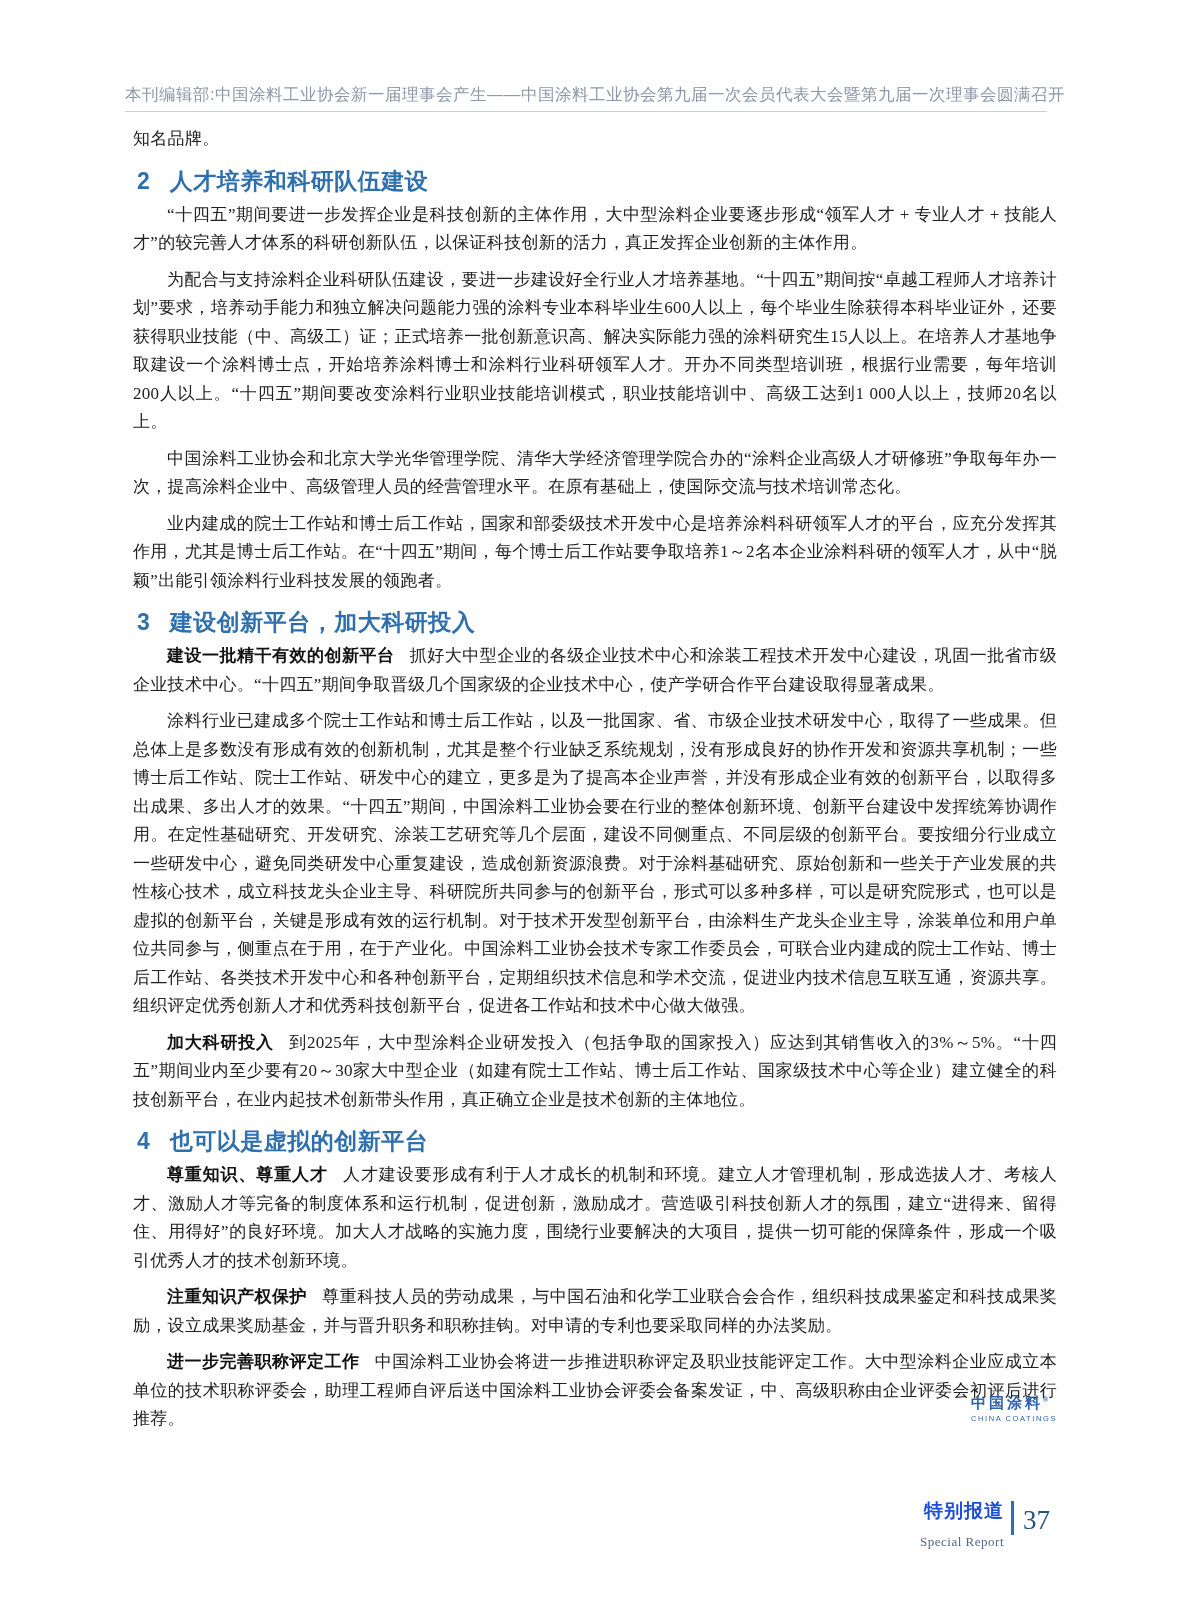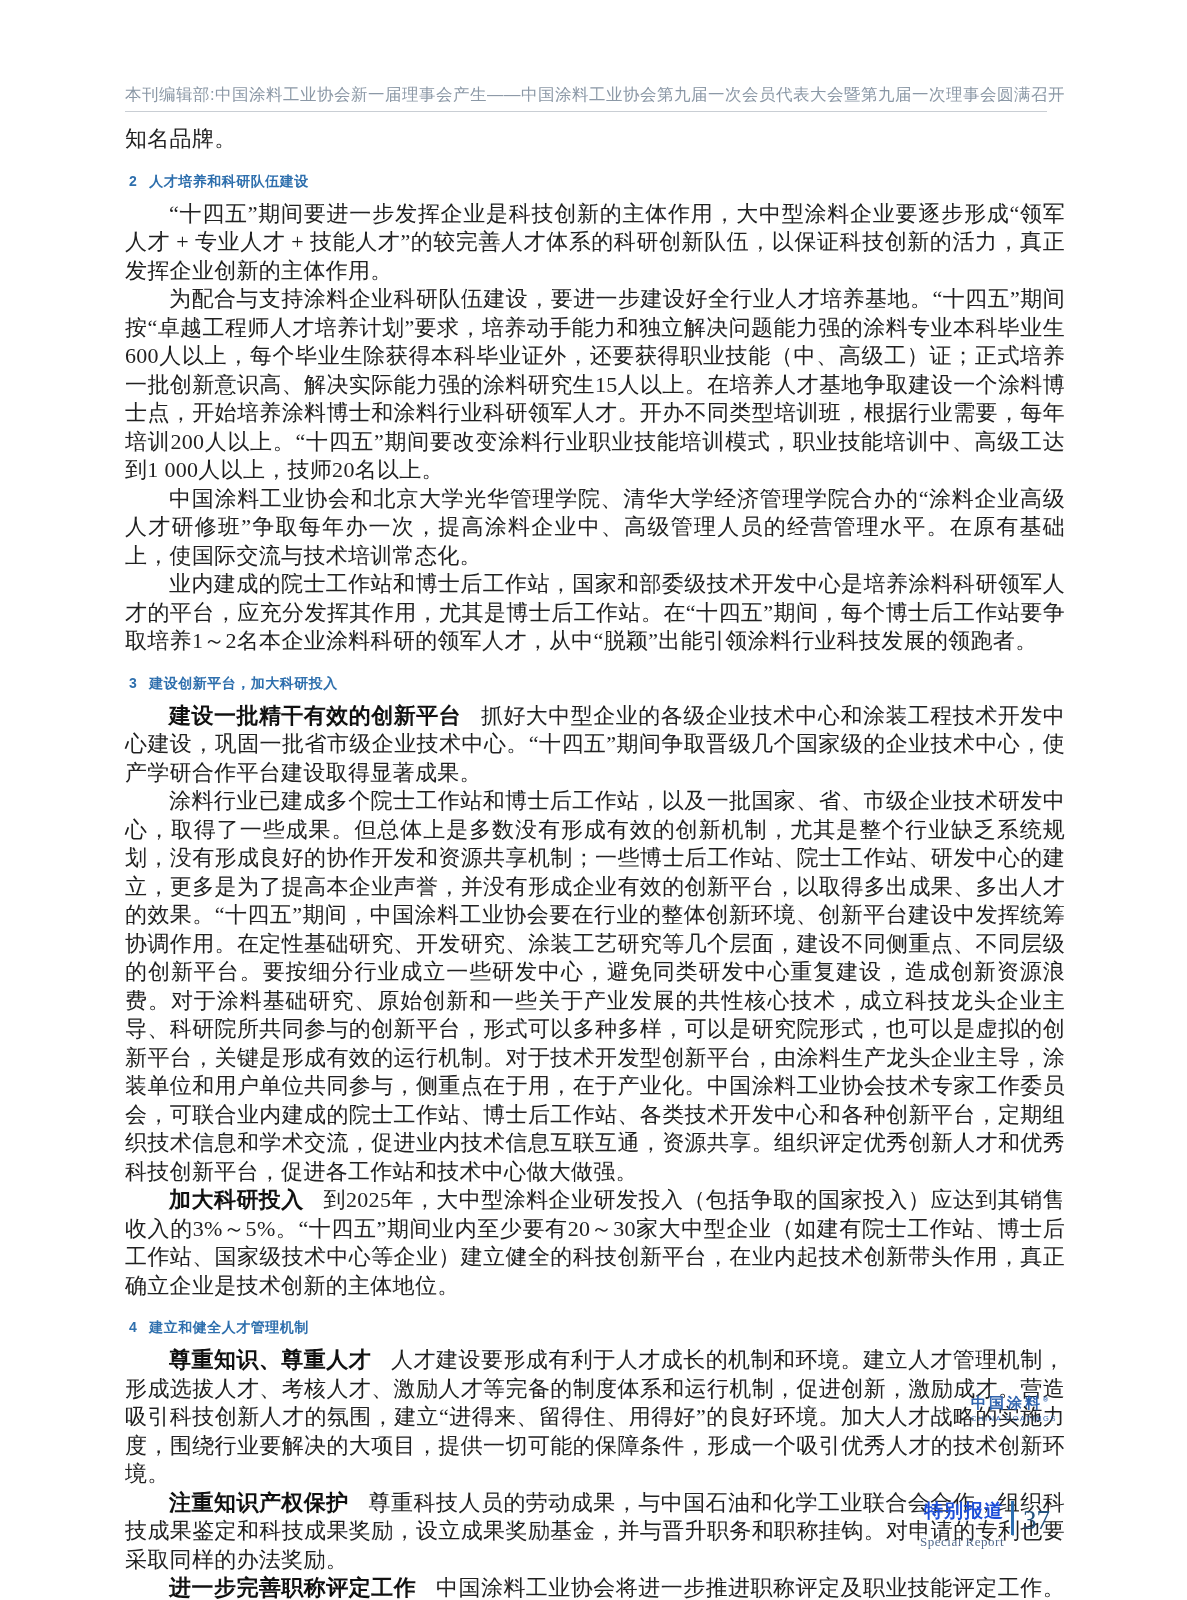--- a/index.html
+++ b/index.html
@@ -29,33 +29,33 @@
     border:none;
     border-top:1px solid #c9ced4;
     margin:7px 0 0 0;
     width:922px;
   }
   .article{
     margin-top:13px;
     text-align:justify;
   }
   p.body{
-    margin:0;
-    font-size:22px;
+    margin:8px;
+    font-size:17px;
     line-height:28.5px;
     letter-spacing:0.3px;
   }
   p.indent{text-indent:2em;}
   h2.sec{
     font-family:"Liberation Sans","DejaVu Sans",sans-serif;
     color:#2e6fad;
-    font-size:14px;
+    font-size:23px;
     line-height:24px;
     font-weight:bold;
-    margin:15px 0 7px 4px;
+    margin:15px 0 7px 12px;
     letter-spacing:0.5px;
   }
   h2.sec .sec-num{margin-right:0.85em;}
   b.lead{
     font-family:"Liberation Sans","DejaVu Sans",sans-serif;
     font-weight:bold;
     color:#111111;
     padding-right:0.9em;
   }
   .logo{
@@ -151,21 +151,21 @@
         <b class="lead">建设一批精干有效的创新平台</b><span>抓好大中型企业的各级企业技术中心和涂装工程技术开发中心建设，巩固一批省市级企业技术中心。“十四五”期间争取晋级几个国家级的企业技术中心，使产学研合作平台建设取得显著成果。</span>
       </p>
 
       <p class="body indent">涂料行业已建成多个院士工作站和博士后工作站，以及一批国家、省、市级企业技术研发中心，取得了一些成果。但总体上是多数没有形成有效的创新机制，尤其是整个行业缺乏系统规划，没有形成良好的协作开发和资源共享机制；一些博士后工作站、院士工作站、研发中心的建立，更多是为了提高本企业声誉，并没有形成企业有效的创新平台，以取得多出成果、多出人才的效果。“十四五”期间，中国涂料工业协会要在行业的整体创新环境、创新平台建设中发挥统筹协调作用。在定性基础研究、开发研究、涂装工艺研究等几个层面，建设不同侧重点、不同层级的创新平台。要按细分行业成立一些研发中心，避免同类研发中心重复建设，造成创新资源浪费。对于涂料基础研究、原始创新和一些关于产业发展的共性核心技术，成立科技龙头企业主导、科研院所共同参与的创新平台，形式可以多种多样，可以是研究院形式，也可以是虚拟的创新平台，关键是形成有效的运行机制。对于技术开发型创新平台，由涂料生产龙头企业主导，涂装单位和用户单位共同参与，侧重点在于用，在于产业化。中国涂料工业协会技术专家工作委员会，可联合业内建成的院士工作站、博士后工作站、各类技术开发中心和各种创新平台，定期组织技术信息和学术交流，促进业内技术信息互联互通，资源共享。组织评定优秀创新人才和优秀科技创新平台，促进各工作站和技术中心做大做强。</p>
 
       <p class="body indent">
         <b class="lead">加大科研投入</b><span>到2025年，大中型涂料企业研发投入（包括争取的国家投入）应达到其销售收入的3%～5%。“十四五”期间业内至少要有20～30家大中型企业（如建有院士工作站、博士后工作站、国家级技术中心等企业）建立健全的科技创新平台，在业内起技术创新带头作用，真正确立企业是技术创新的主体地位。</span>
       </p>
 
       <h2 class="sec">
-        <span class="sec-num">4</span><span class="sec-title">建立和健全人才管理机制</span>
+        <span class="sec-num">4</span><span class="sec-title">也可以是虚拟的创新平台</span>
       </h2>
 
       <p class="body indent">
         <b class="lead">尊重知识、尊重人才</b><span>人才建设要形成有利于人才成长的机制和环境。建立人才管理机制，形成选拔人才、考核人才、激励人才等完备的制度体系和运行机制，促进创新，激励成才。营造吸引科技创新人才的氛围，建立“进得来、留得住、用得好”的良好环境。加大人才战略的实施力度，围绕行业要解决的大项目，提供一切可能的保障条件，形成一个吸引优秀人才的技术创新环境。</span>
       </p>
 
       <p class="body indent">
         <b class="lead">注重知识产权保护</b><span>尊重科技人员的劳动成果，与中国石油和化学工业联合会合作，组织科技成果鉴定和科技成果奖励，设立成果奖励基金，并与晋升职务和职称挂钩。对申请的专利也要采取同样的办法奖励。</span>
       </p>
 

